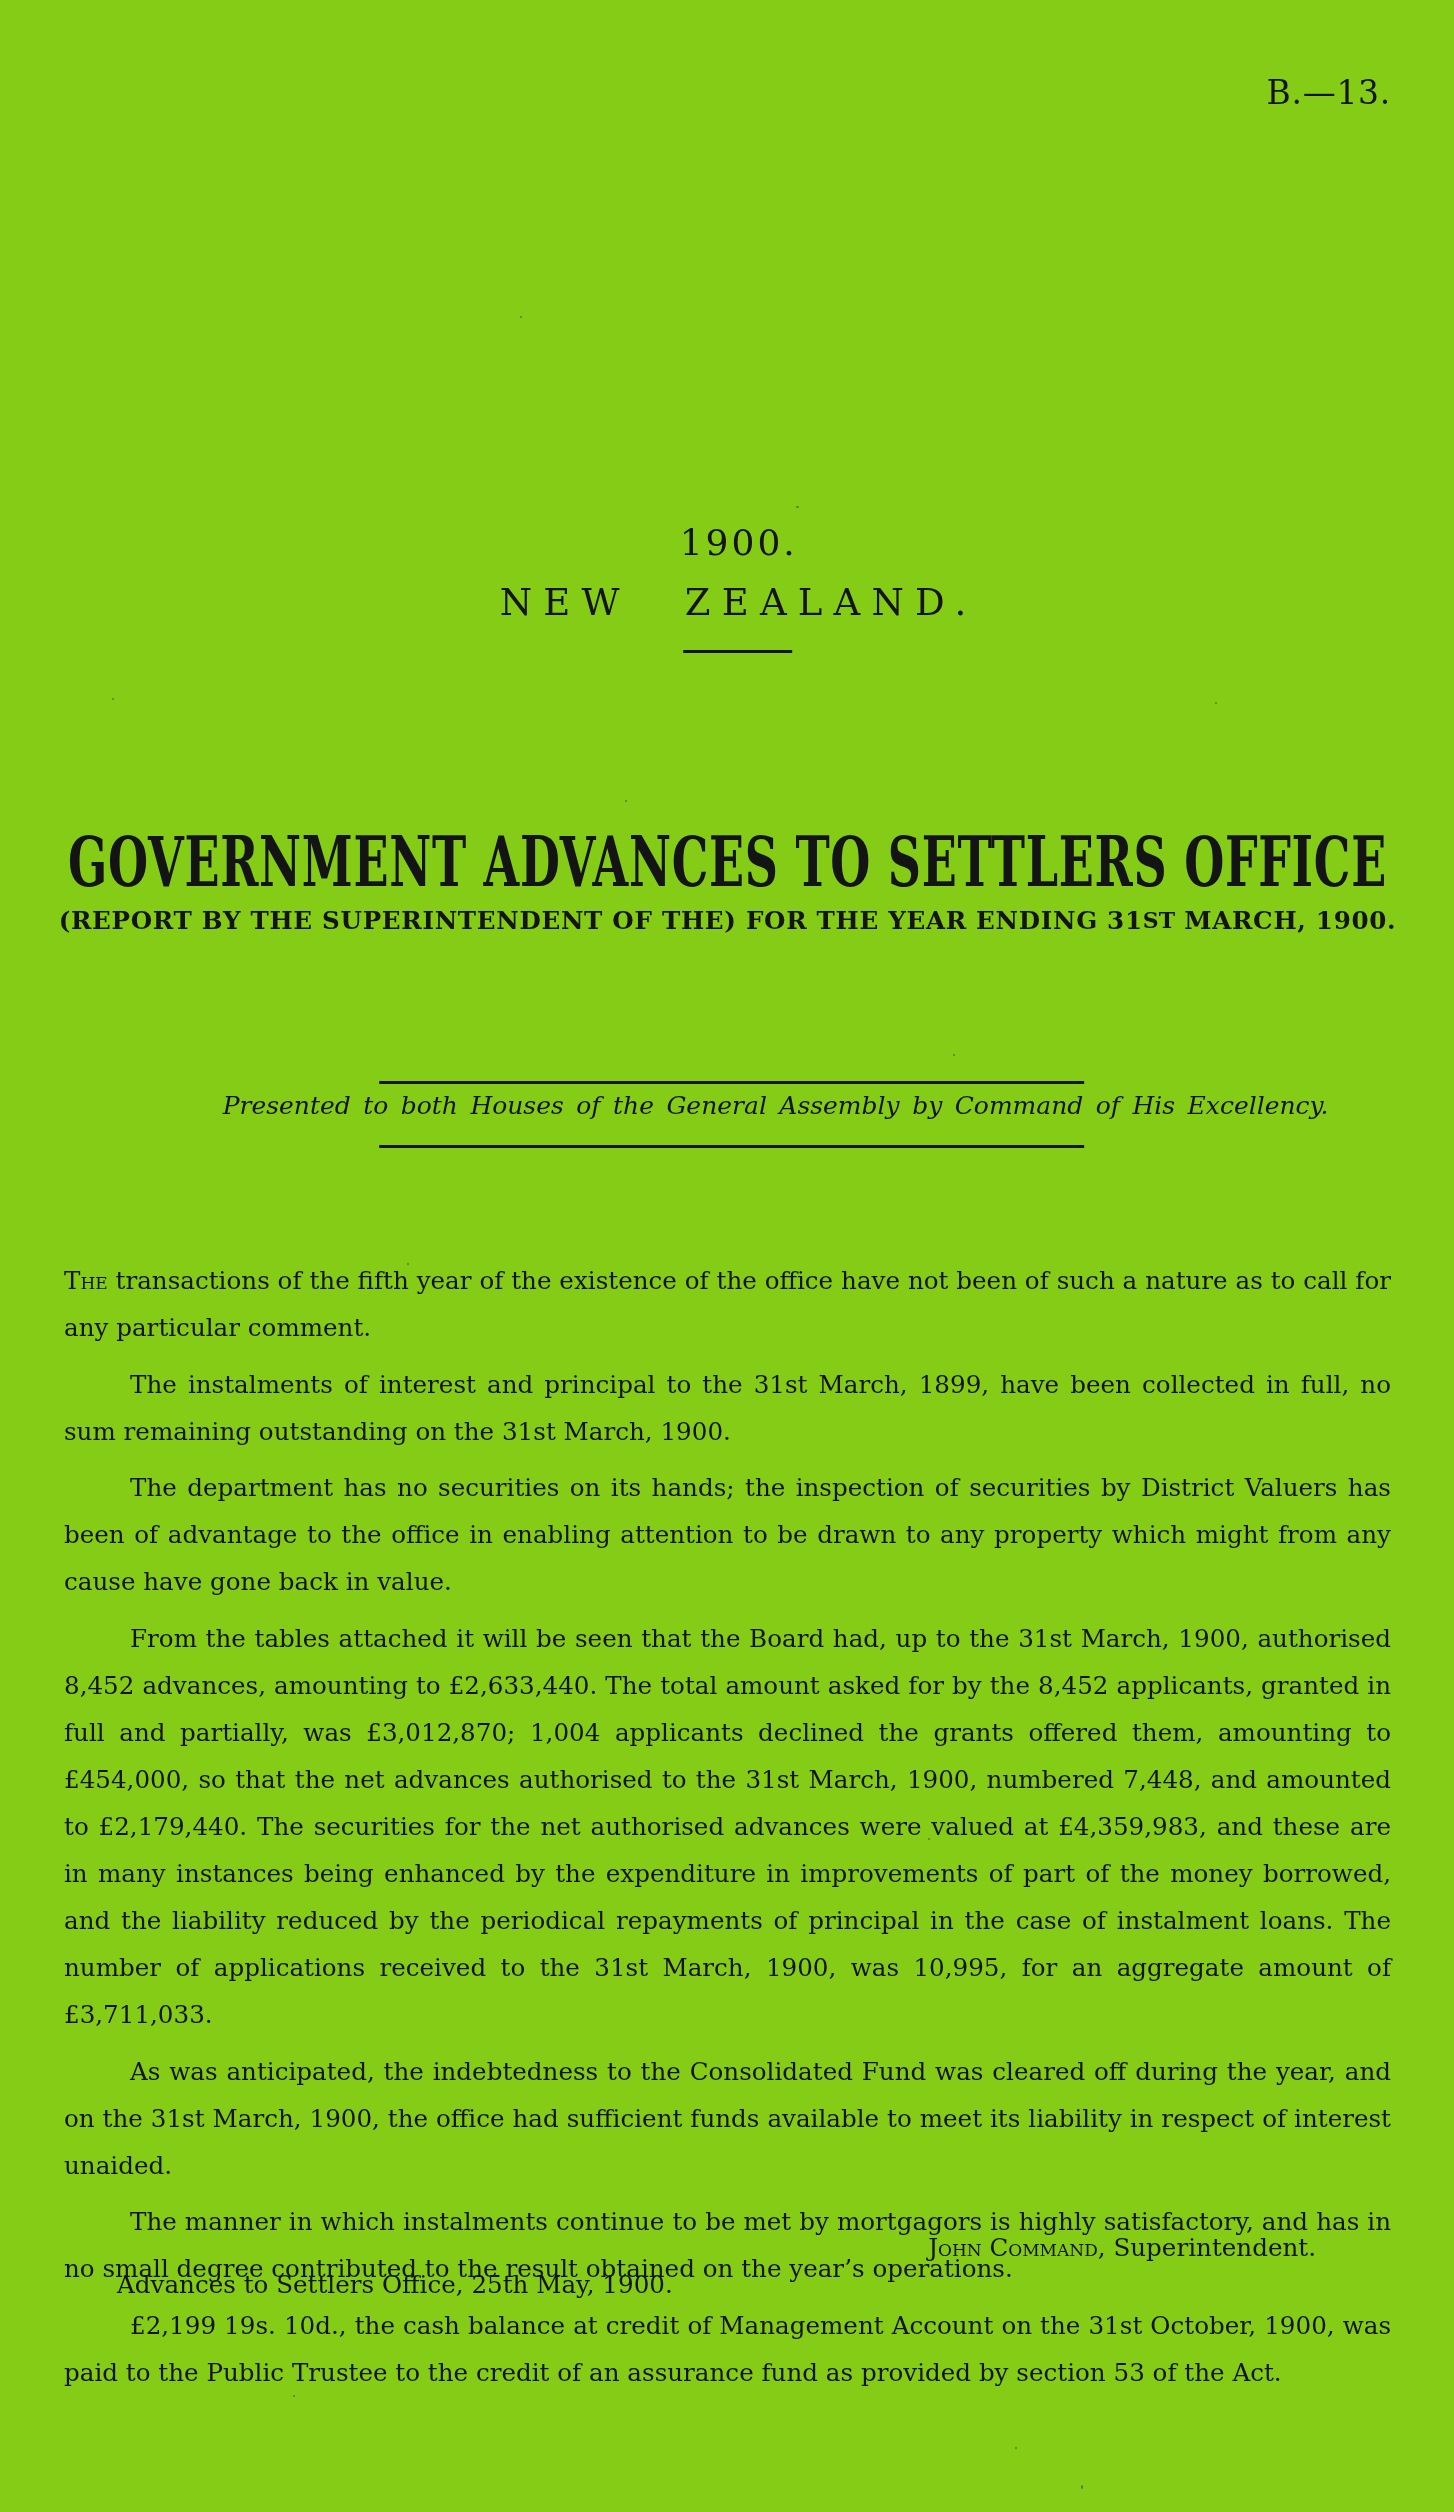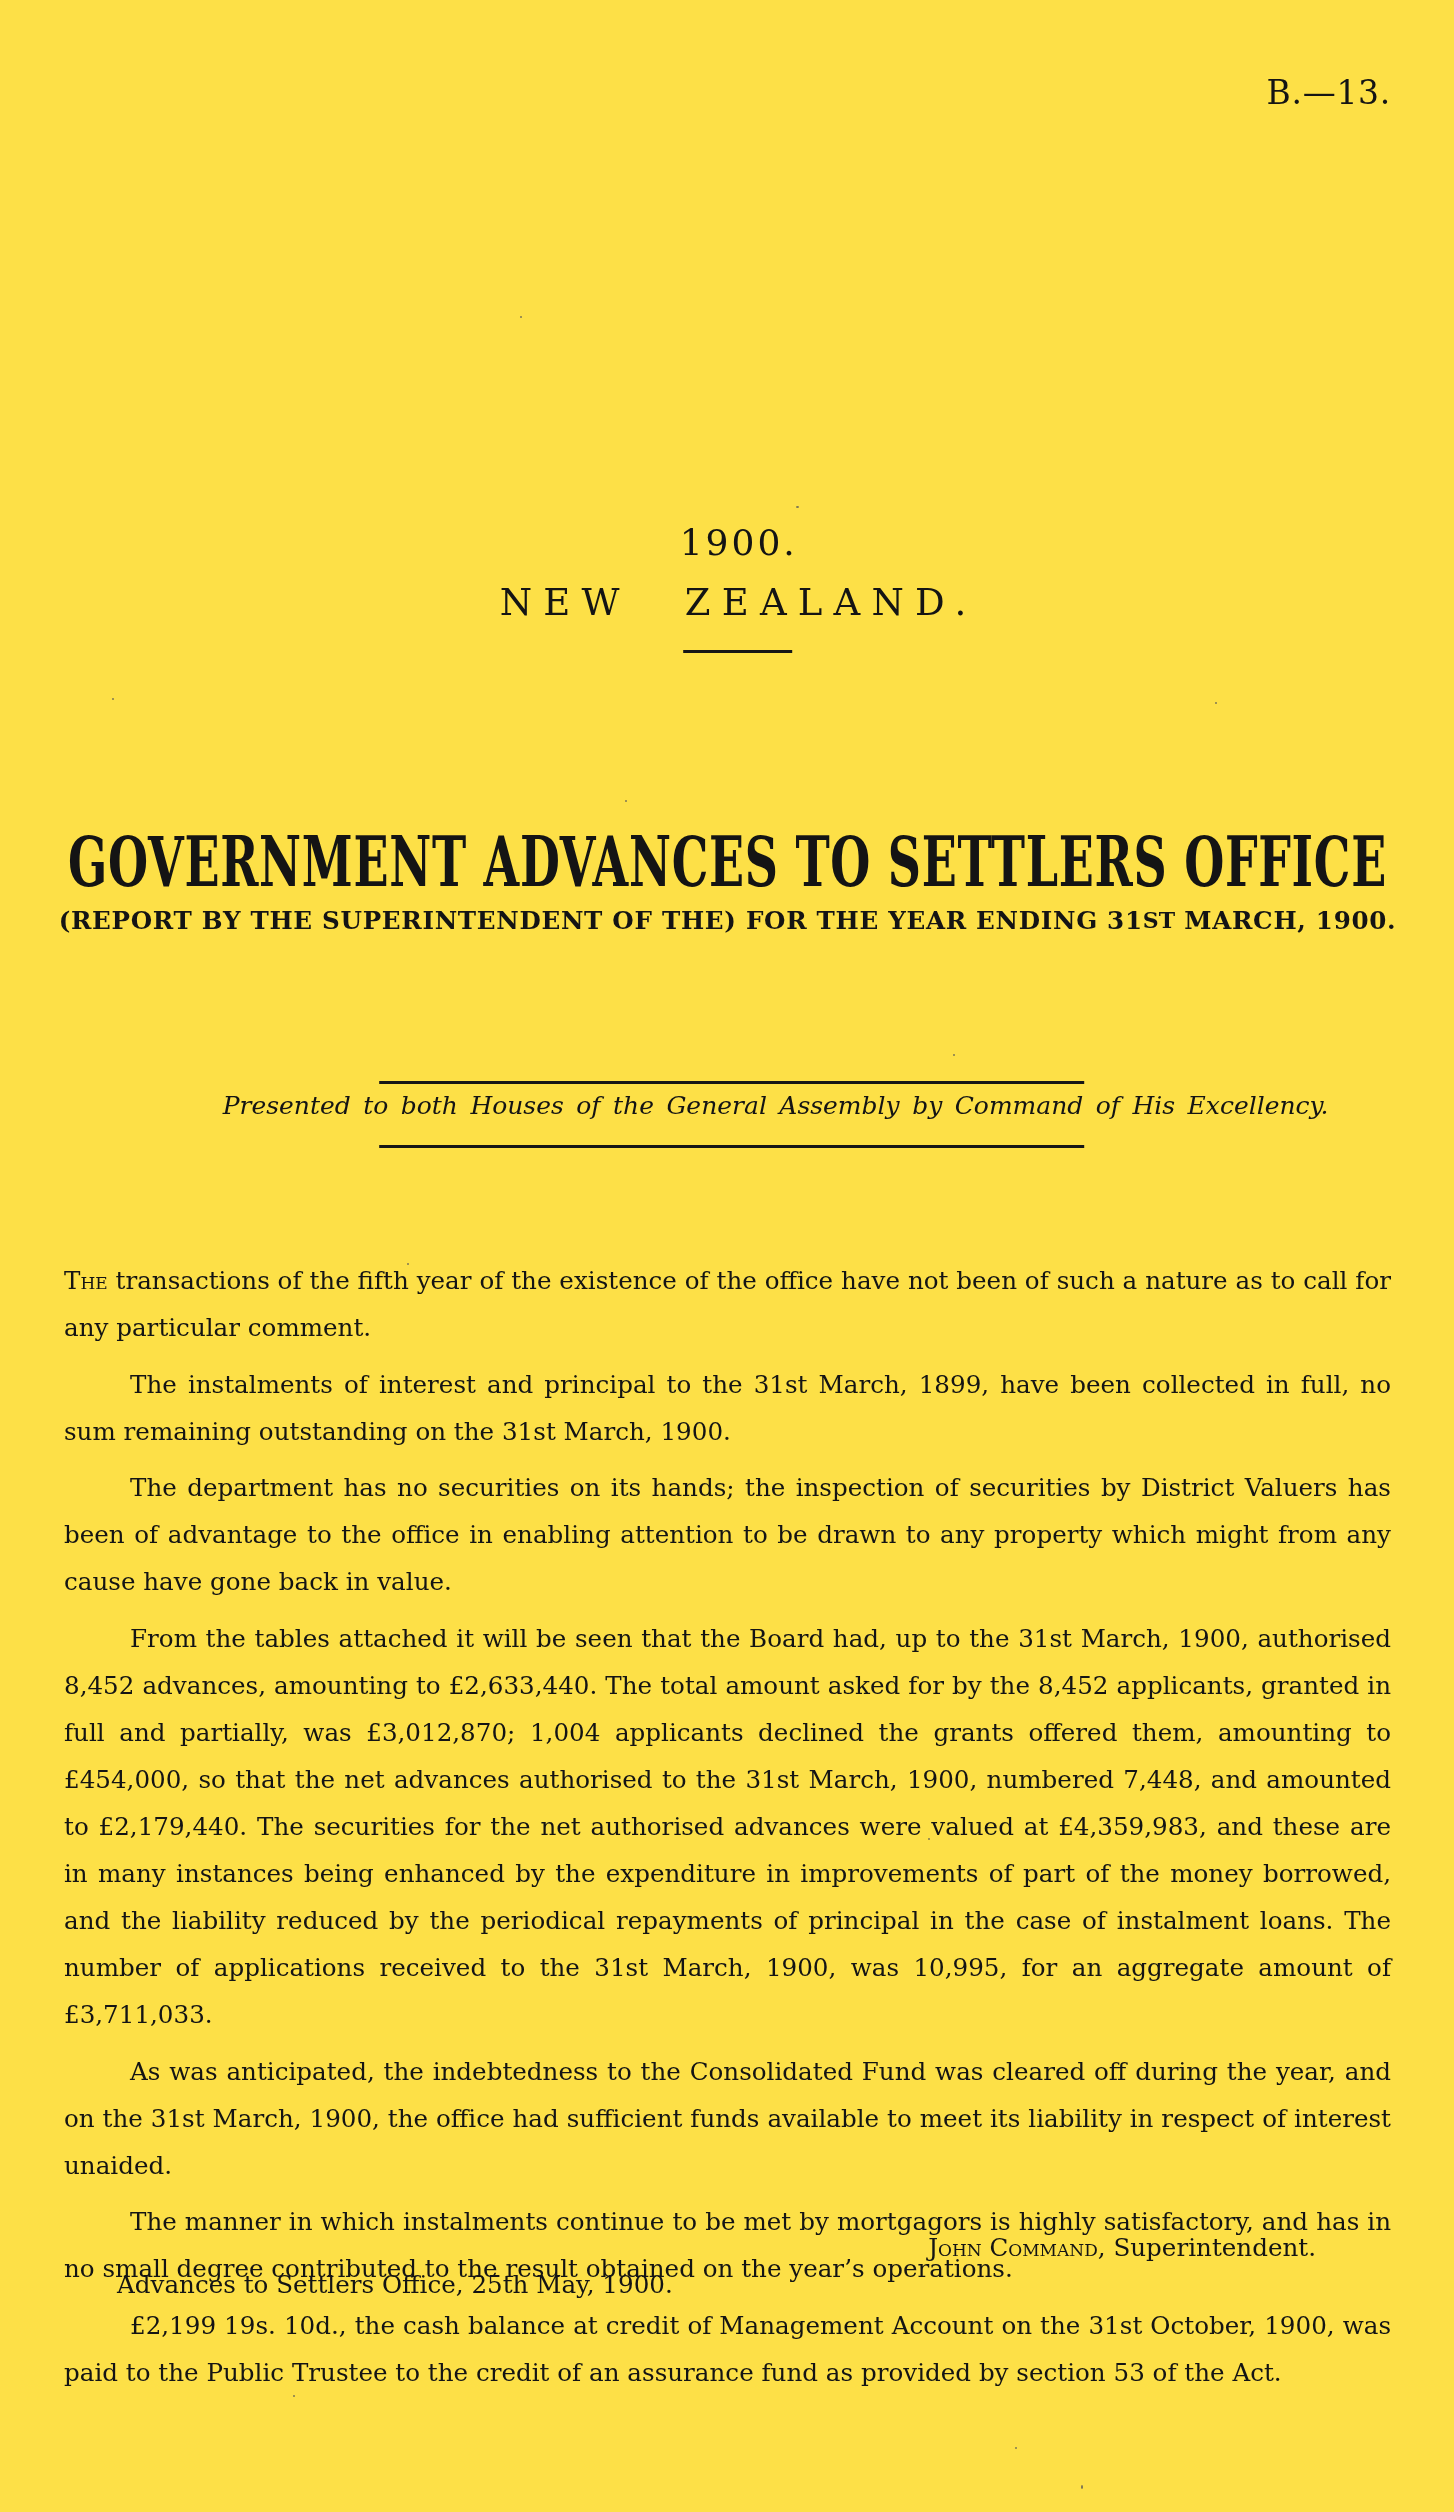--- a/index.html
+++ b/index.html
@@ -4,21 +4,21 @@
 <style>
   html, body {
     margin: 0;
     padding: 0;
     background: #e8e8e8;
   }
   .page {
     position: relative;
     width: 1455px;
     height: 2512px;
-    background: #fde047;
+    background: #84cc16;
     overflow: hidden;
     font-family: "DejaVu Serif", serif;
     color: #141414;
   }
 
   
   .doc-code {
     position: absolute;
     top: 73px;
     right: 64px;

